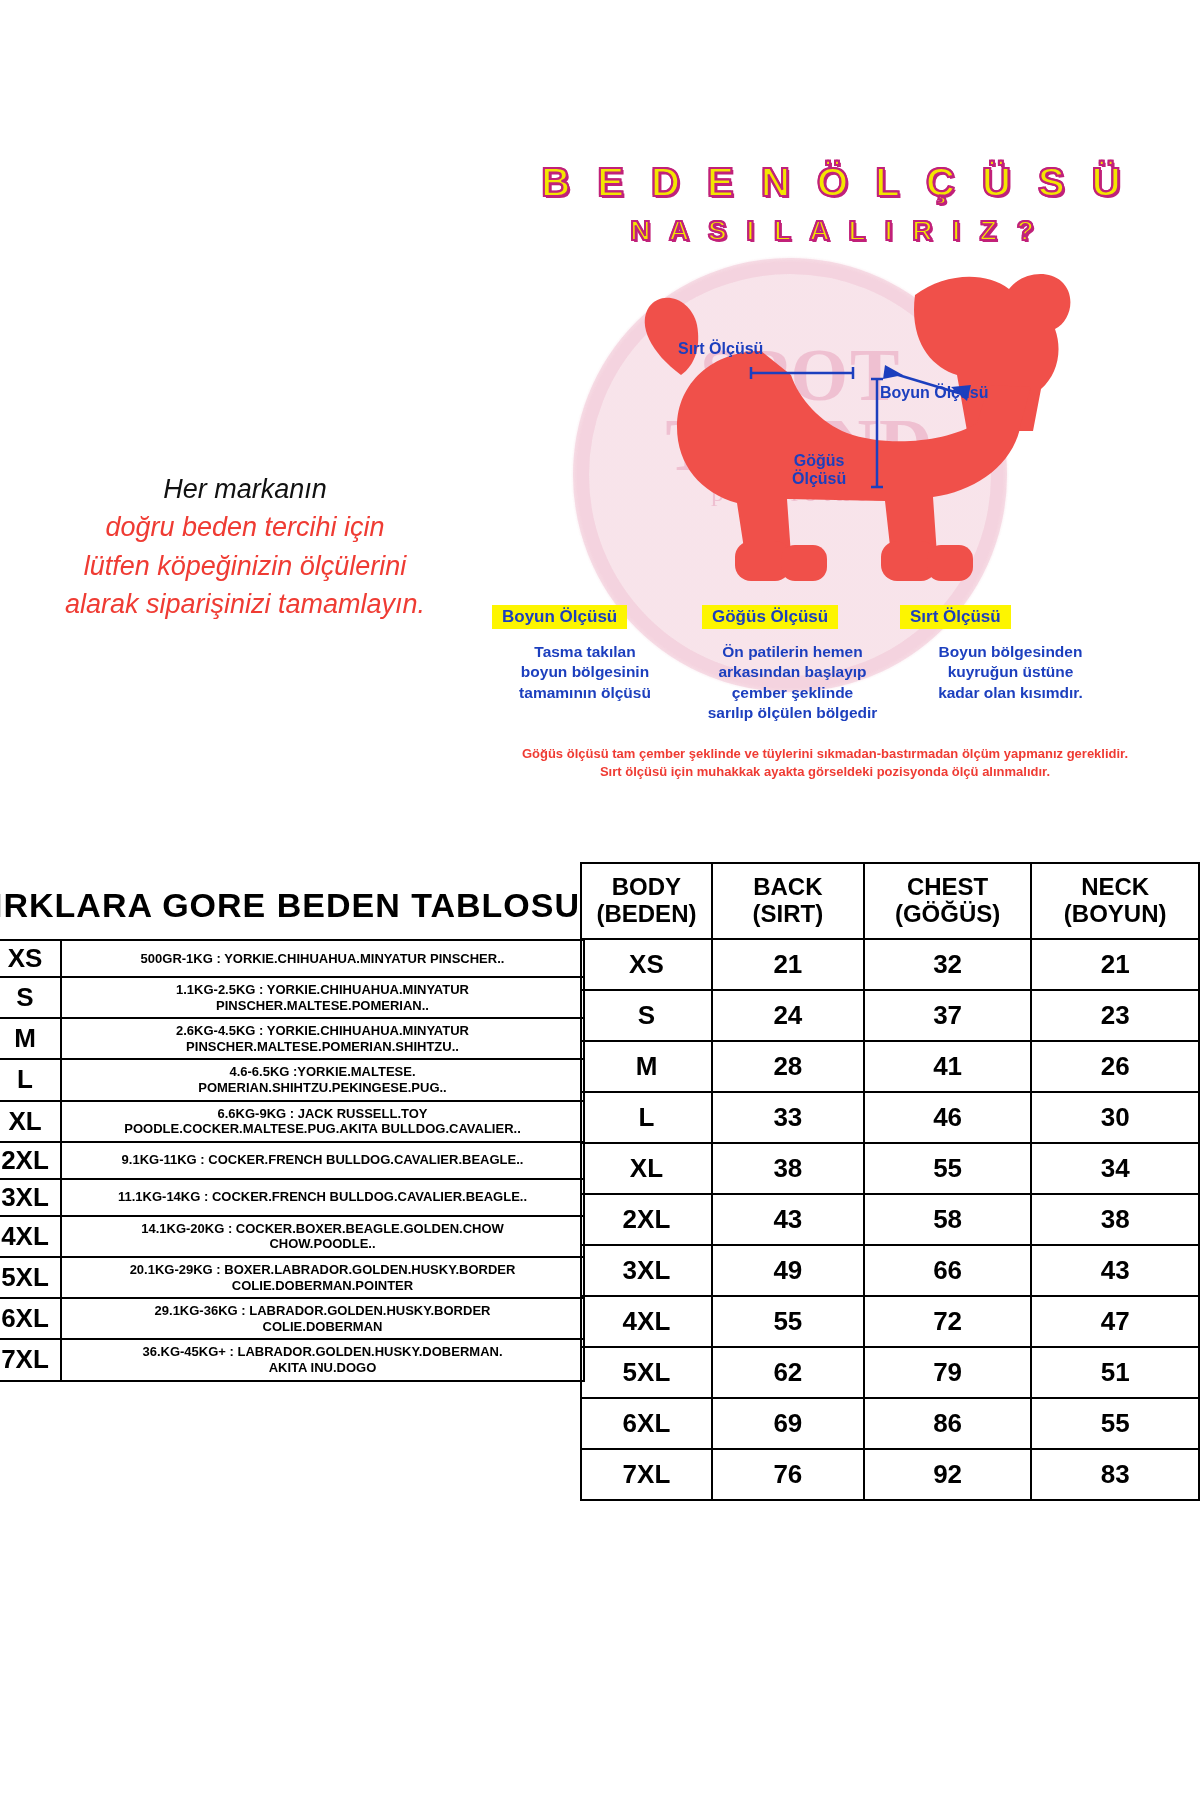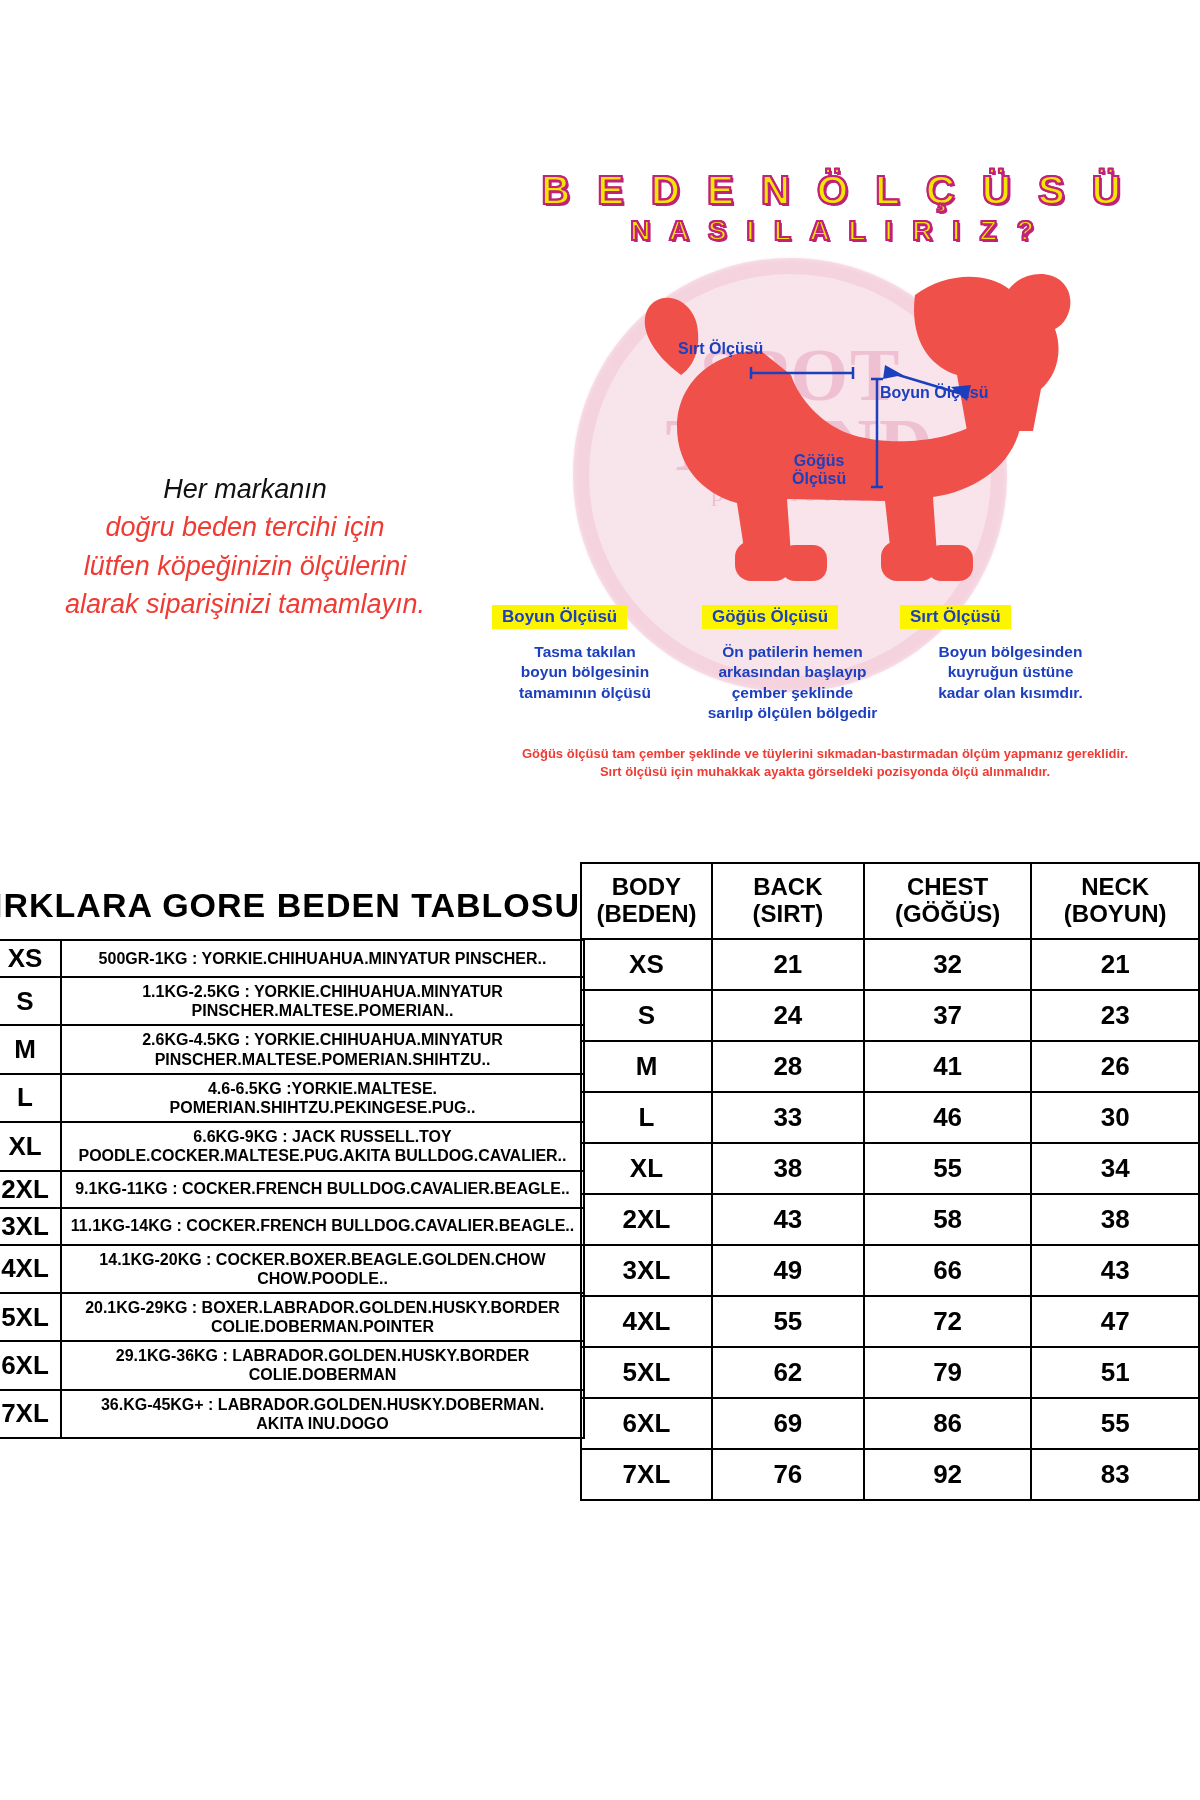--- a/index.html
+++ b/index.html
@@ -73,21 +73,21 @@
     width:100%;
     text-align:center;
     font-family:"Liberation Sans", sans-serif;
     font-weight:bold;
     color:#f3e600;
     -webkit-text-stroke:2px #c1217a;
     text-shadow:
       2px 2px 0 #c1217a, -1px -1px 0 #c1217a,
       1px -1px 0 #c1217a, -1px 1px 0 #c1217a;
   }
-  .title1 { top:10px; font-size:40px; letter-spacing:8px;margin-top:8px; }
+  .title1 { top:10px; font-size:40px; letter-spacing:8px; }
   .title2 { top:65px; font-size:28px; letter-spacing:6px; }
 
   
   .dog { position:absolute; left:105px; top:105px; }
 
   .measure-label {
     position:absolute;
     color:#1c3fbe;
     font-size:16px;
     font-weight:bold;
@@ -164,21 +164,21 @@
     white-space:nowrap;
   }
   #breed-table .size {
     width:72px;
     text-align:center;
     font-size:26px;
     font-weight:bold;
     padding:2px;
   }
   #breed-table .breeds {
-    font-size:16px;
+    font-size:13px;
     font-weight:bold;
     text-align:center;
     padding:4px 6px;
     line-height:1.2;
     white-space:pre-line;
   }
 
   
   #meas-table {
     position:absolute; left:580px; top:0;

